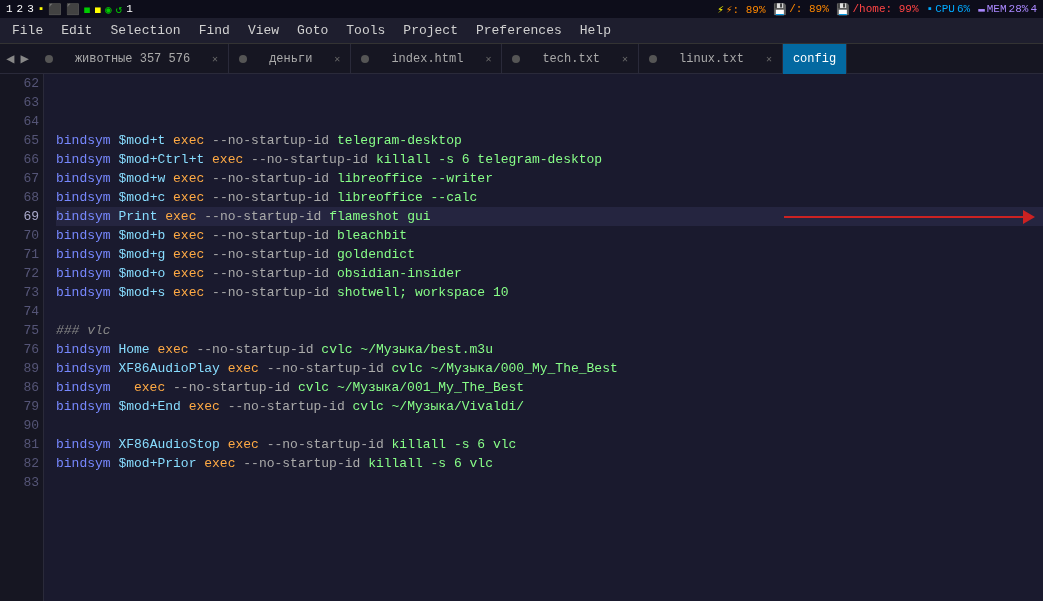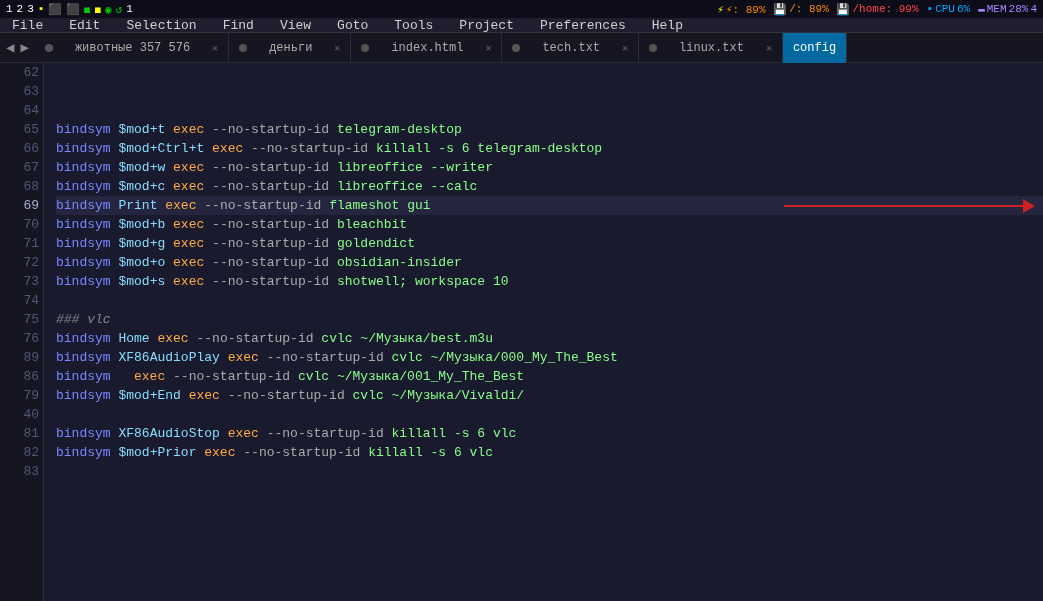--- a/index.html
+++ b/index.html
@@ -37,25 +37,25 @@
     .stat-warn { color: #ff8800; }
     .stat-cpu { color: #00aaff; }
     .stat-mem { color: #aa88ff; }
     .battery-icon { color: #ffff00; }
     .cpu-icon { color: #00aaff; }
     .mem-icon { color: #aa88ff; }
 
     
     #menu-bar {
       background: #1e1e2e;
-      height: 15px;
+      height: 26px;
       display: flex;
       align-items: center;
       padding: 0 4px;
-      gap: 10px;
+      gap: 2px;
       flex-shrink: 0;
       border-bottom: 1px solid #333;
     }
     .menu-item {
       color: #d0d0d0;
       padding: 2px 8px;
       cursor: pointer;
       font-size: 13px;
       border-radius: 3px;
     }
@@ -258,21 +258,21 @@
     <div class="line-num-cell">70</div>
     <div class="line-num-cell">71</div>
     <div class="line-num-cell">72</div>
     <div class="line-num-cell">73</div>
     <div class="line-num-cell">74</div>
     <div class="line-num-cell">75</div>
     <div class="line-num-cell">76</div>
     <div class="line-num-cell">89</div>
     <div class="line-num-cell">86</div>
     <div class="line-num-cell">79</div>
-    <div class="line-num-cell">40</div>
+    <div class="line-num-cell">90</div>
     <div class="line-num-cell">81</div>
     <div class="line-num-cell">82</div>
     <div class="line-num-cell">83</div>
   </div>
 
   <div id="code-content">
 
     <div class="code-line empty">&nbsp;</div>
     <div class="code-line empty">&nbsp;</div>
     <div class="code-line empty">&nbsp;</div>

